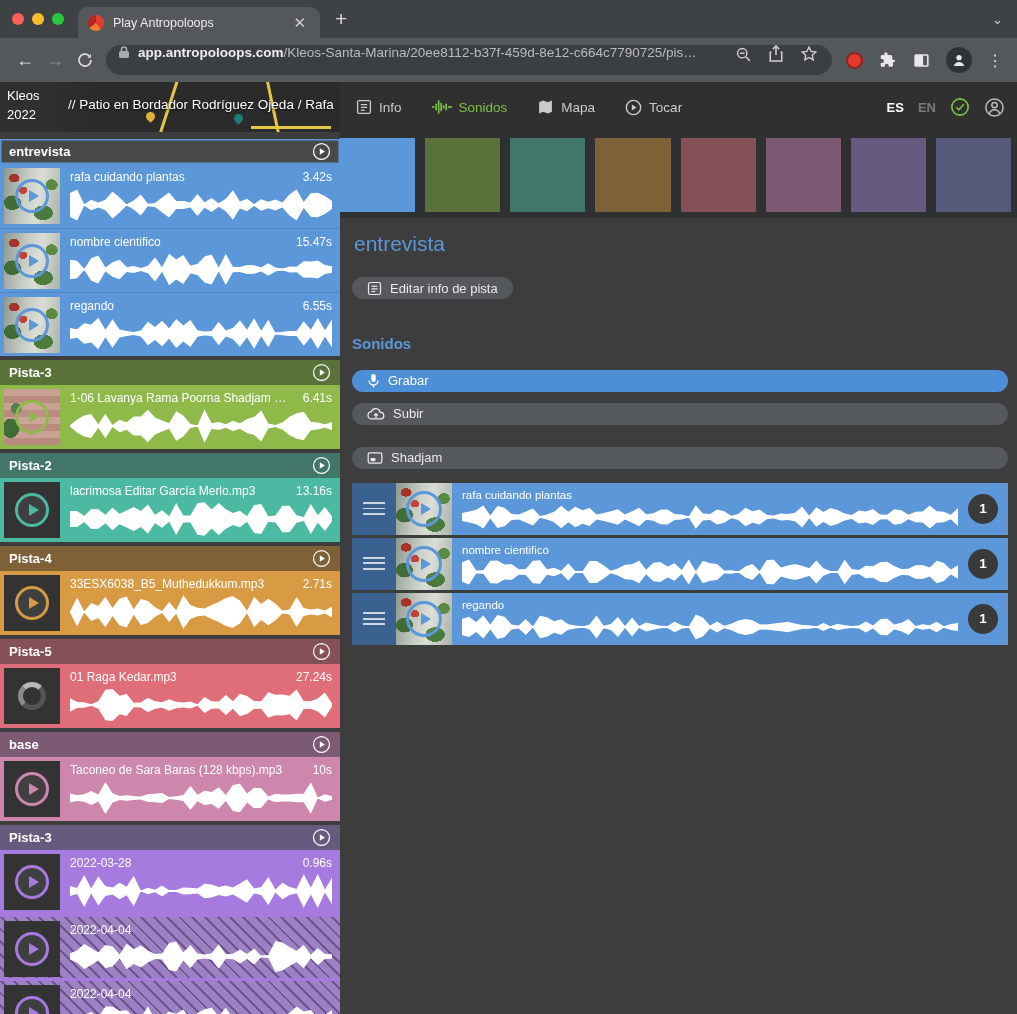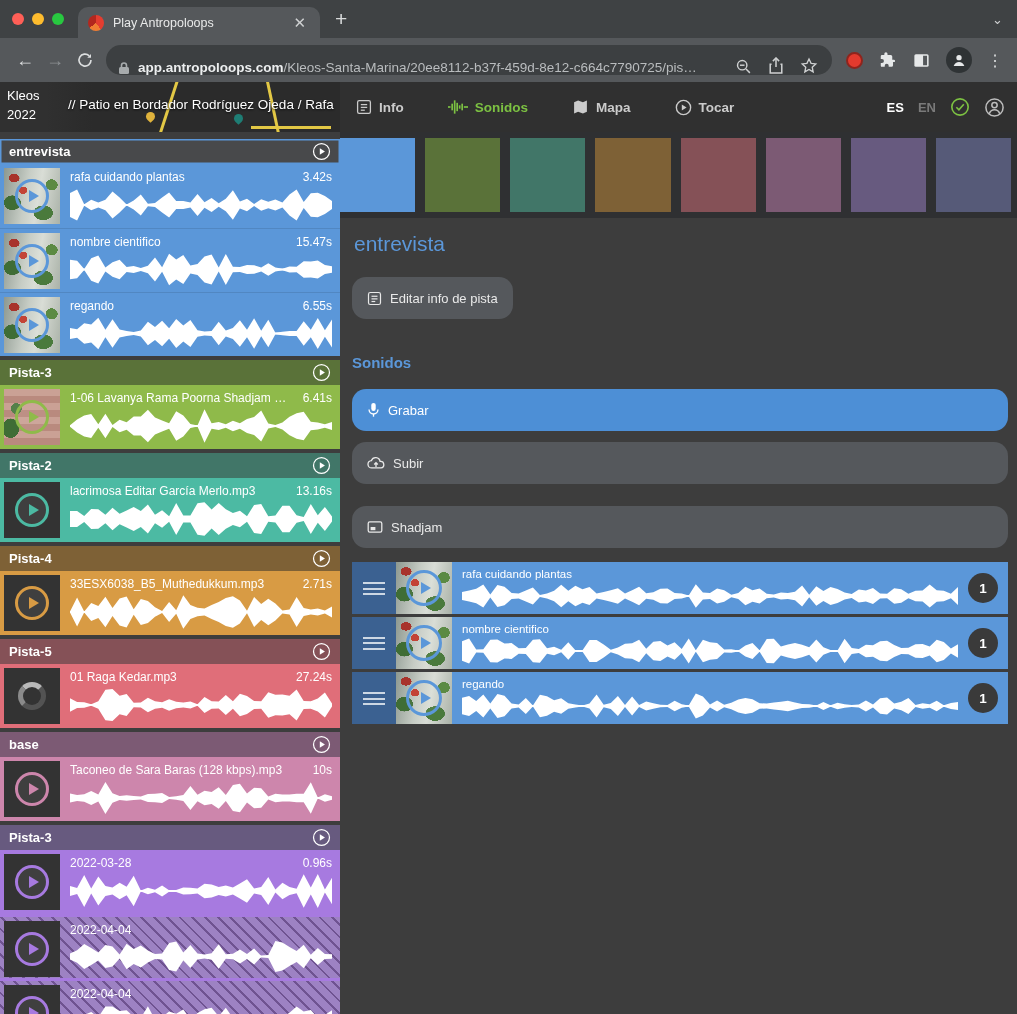--- a/index.html
+++ b/index.html
@@ -17,21 +17,21 @@
     background:conic-gradient(#e43d30 0 40%, #f07d33 40% 65%, #b3271e 65% 100%); flex:none;}
   .tab-title { color:#e9eaea; font-size:12.5px; flex:1; white-space:nowrap; overflow:hidden; }
   .tab-close { color:#cfd1d2; font-size:15px; line-height:1; padding:2px 4px; border-radius:4px; }
   .newtab { color:#d8dadb; font-size:21px; font-weight:300; margin-left:15px; }
   .tab-chevron { position:absolute; right:14px; top:12px; color:#cfd1d2; font-size:13px; }
 
   .toolbar { height:44px; background:#55585b; display:flex; align-items:center; padding:0 10px; }
   .nav-btn { width:30px; text-align:center; font-size:18px; color:#dcdedf; flex:none; }
   .nav-btn.dim { color:#8b8f92; }
   .omnibox { flex:1; height:30px; background:#3c3f41; border-radius:15px; margin:0 10px 0 6px;
-    display:flex; align-items:flex-end; padding:0 12px; gap:8px; min-width:0; }
+    display:flex; align-items:flex-start; padding:0 12px; gap:8px; min-width:0; }
   .url { font-size:13.5px; white-space:nowrap; overflow:hidden; flex:1; min-width:0;}
   .url .dom { color:#eceeef; font-weight:bold;}
   .url .path { color:#b9bcbe; }
   .box-icons { display:flex; align-items:center; gap:16px; padding-right:2px; }
   .chrome-icons { display:flex; align-items:center; gap:15px; padding:0 4px; }
   .rec-dot { width:17px; height:17px; border-radius:50%; background:#e33a2e; border:2.5px solid #8f241d; }
   .avatar-c { width:26px; height:26px; border-radius:50%; background:#2f3335; display:flex; align-items:center; justify-content:center;}
   .menu-dots { color:#dcdedf; font-size:16px; letter-spacing:0; }
 
   
@@ -46,21 +46,21 @@
       radial-gradient(24px 16px at 92% 70%, #7d7a63 60%, transparent 61%),
       radial-gradient(18px 12px at 45% 20%, #c2b49a 60%, transparent 61%),
       repeating-linear-gradient(93deg, rgba(40,35,30,.25) 0 2px, transparent 2px 11px),
       linear-gradient(100deg, #8a8068 0%, #a38f72 45%, #938succes 0%, #96876c 100%); }
   .map-banner::before { content:""; position:absolute; inset:0;
     background:linear-gradient(90deg, #303030 0%, rgba(48,48,48,0) 16%), rgba(20,20,20,.18); }
   .map-line { position:absolute; background:#e3c845; }
   .map-pin { position:absolute; width:9px; height:9px; border-radius:50% 50% 50% 0; transform:rotate(-45deg); }
   .breadcrumb { position:absolute; left:22px; top:15px; color:#fff; font-size:13.5px; white-space:nowrap;
     text-shadow:0 1px 2px rgba(0,0,0,.8); }
-  .app-nav { display:flex; gap:44px; margin-left:16px;font-weight:bold; }
+  .app-nav { display:flex; gap:30px; margin-left:16px; }
   .nav-item { display:flex; align-items:center; gap:7px; color:#cbcbcb; font-size:13.5px; }
   .nav-item svg { stroke:#cbcbcb; fill:none; }
   .nav-item .fillme { fill:#cbcbcb; stroke:none; }
   .nav-item.active { color:#7cc142; }
   .nav-item.active svg { stroke:#7cc142; }
   .nav-item.active .fillme { fill:#7cc142; }
   .hdr-right { margin-left:auto; display:flex; align-items:center; gap:14px; padding-right:12px; }
   .lang-on { color:#fff; font-size:13px; font-weight:bold; }
   .lang-off { color:#7a7a7a; font-size:13px; font-weight:bold; }
 
@@ -104,21 +104,21 @@
   .sound-title { white-space:nowrap; overflow:hidden; text-overflow:ellipsis; }
   .sound-duration { flex:none; }
   .waveform { flex:1; min-height:0; margin-top:2px; }
   .hdr-play { flex:none; }
 
   
   .swatch-strip { height:86px; background:#2f3032; display:flex; gap:10px; padding:6px 6px 6px 0; }
   .swatch { flex:1; }
   .panel { flex:1; padding:14px 9px 0 12px; overflow:hidden; }
   .panel-title { color:#5b97d9; font-size:21px; font-weight:500; margin-left:2px; }
-  .pill { display:inline-flex; align-items:center; gap:8px; height:42px; border-radius:14px;
+  .pill { display:inline-flex; align-items:center; gap:8px; height:22px; border-radius:14px;
     background:#55585c; color:#e9e9e9; font-size:13px; padding:0 15px; border:none; }
   .pill.primary { background:#4d8fd6; color:#fff; }
   .edit-row { margin-top:21px; }
   .section-label { color:#5b97d9; font-size:15px; font-weight:bold; margin-top:35px; }
   .actions { margin-top:18px; display:flex; gap:11px;flex-direction:column; }
   .actions .gap { width:4px; }
   .rows { margin-top:14px; display:flex; flex-direction:column; gap:3px; }
   .row { --item:#5b97d9; height:52px; background:#5b97d9; display:flex; position:relative; }
   .drag { width:44px; flex:none; background:#3b6191; display:flex; align-items:center; justify-content:center; }
   .drag-icon { width:22px; height:13px;

